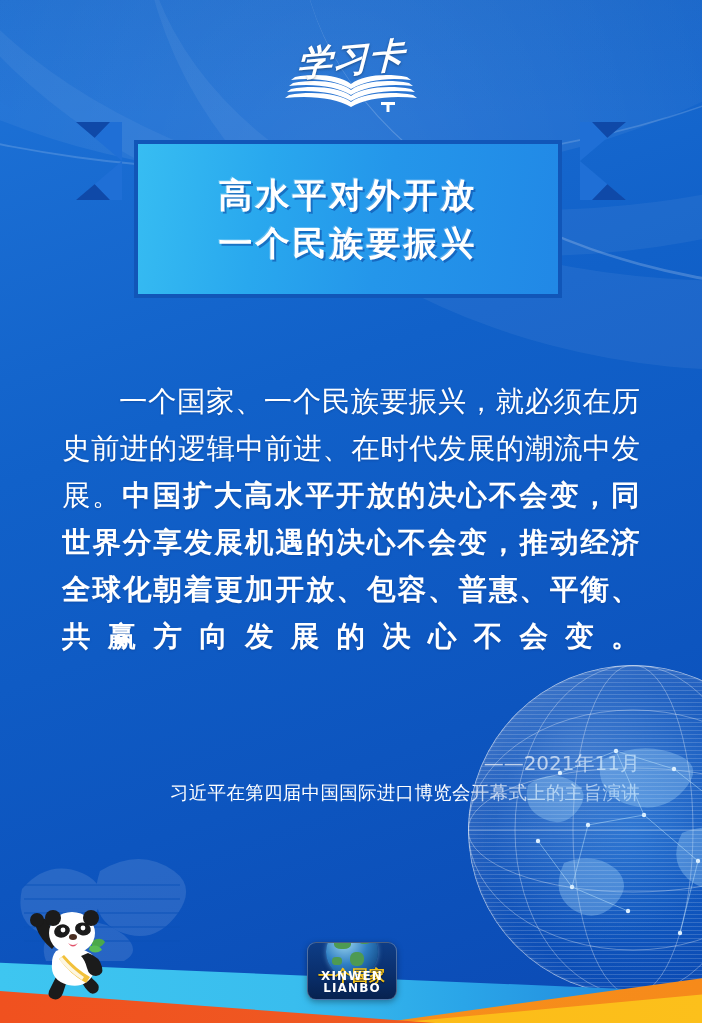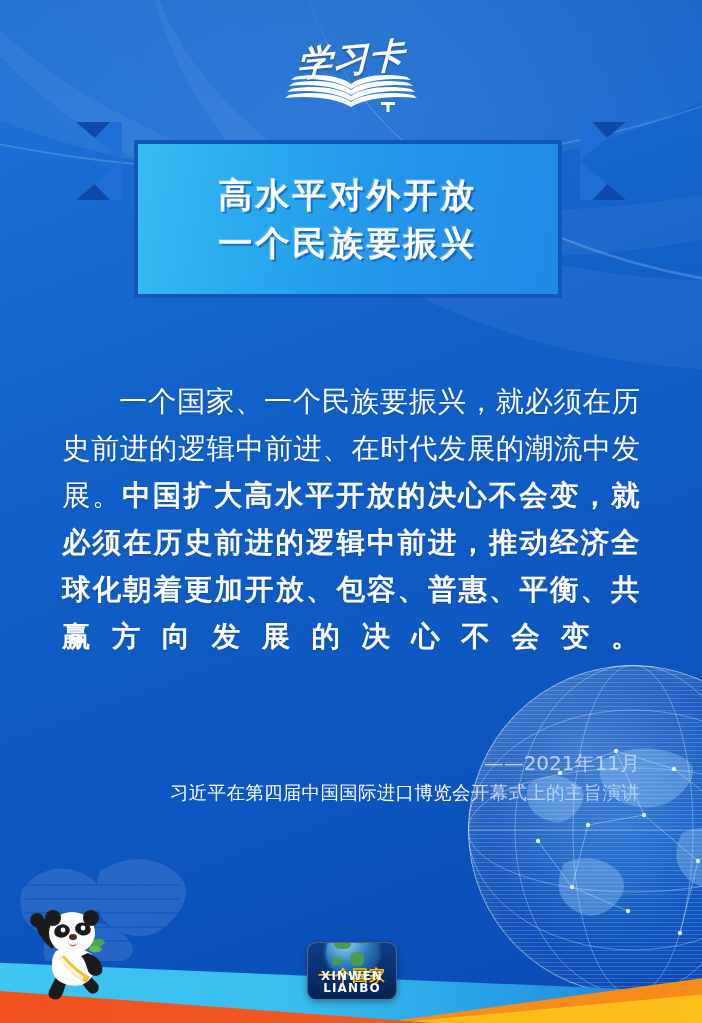--- a/index.html
+++ b/index.html
@@ -168,21 +168,21 @@
     </div>
     <div class="ribbon-frame">
       <div class="ribbon-body">
         <div class="ribbon-line">高水平对外开放</div>
         <div class="ribbon-line">一个民族要振兴</div>
       </div>
     </div>
   </div>
 
   <div class="quote">
-    <p class="q-para"><span class="q-light">一个国家、一个民族要振兴，就必须在历史前进的逻辑中前进、在时代发展的潮流中发展。</span><span class="q-bold">中国扩大高水平开放的决心不会变，就必须在历史前进的逻辑中前进，推动经济全球化朝着更加开放、包容、普惠、平衡、共赢方向发展的决心不会变。</span></p>
+    <p class="q-para"><span class="q-light">一个国家、一个民族要振兴，就必须在历史前进的逻辑中前进、在时代发展的潮流中发展。</span><span class="q-bold">中国扩大高水平开放的决心不会变，同世界分享发展机遇的决心不会变，推动经济全球化朝着更加开放、包容、普惠、平衡、共赢方向发展的决心不会变。</span></p>
   </div>
 
   <div class="attrib">
     <div class="attrib-date">——2021年11月</div>
     <div class="attrib-src">习近平在第四届中国国际进口博览会开幕式上的主旨演讲</div>
   </div>
 
   <div class="globe">
     <svg viewBox="0 0 330 330" width="330" height="330" aria-hidden="true">
       <g stroke="rgba(255,255,255,.32)" fill="none" stroke-width="1">

